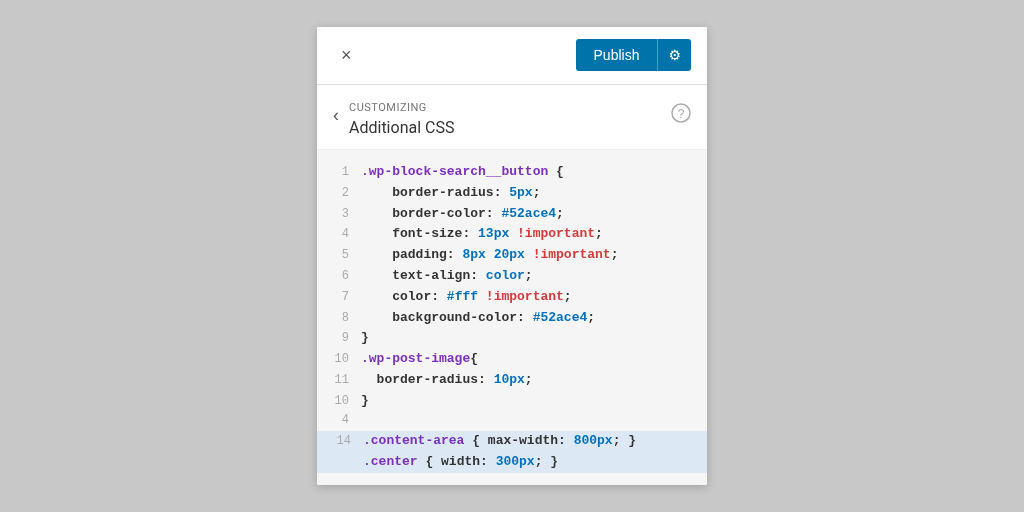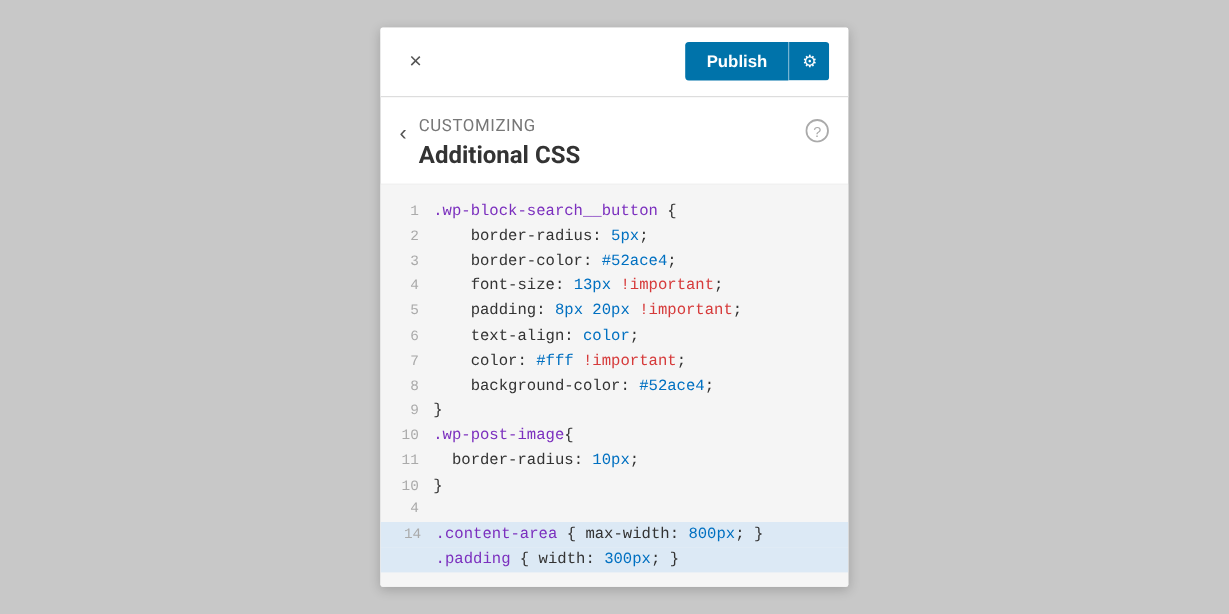--- a/index.html
+++ b/index.html
@@ -49,21 +49,21 @@
       align-items: center;
       gap: 0;
     }
 
     .publish-btn {
       background: #0073aa;
       color: #fff;
       border: none;
       padding: 8px 18px;
       font-size: 14px;
-      font-weight: 700;
+      font-weight: 400;
       cursor: pointer;
       border-radius: 3px 0 0 3px;
     }
 
     .settings-btn {
       background: #0073aa;
       color: #fff;
       border: none;
       border-left: 1px solid rgba(255,255,255,0.3);
       padding: 8px 10px;
@@ -90,30 +90,30 @@
       cursor: pointer;
       padding: 0 10px 0 0;
       margin-top: 4px;
     }
 
     .section-title-group {
       flex: 1;
     }
 
     .customizing-label {
-      font-size: 14px;
+      font-size: 11px;
       color: #777;
       text-transform: uppercase;
       letter-spacing: 0.5px;
       margin-bottom: 4px;
     }
 
     .section-title {
-      font-size: 20px;
-      font-weight: 700;
+      font-size: 16px;
+      font-weight: 400;
       color: #333;
     }
 
     .help-btn {
       background: none;
       border: none;
       font-size: 18px;
       color: #888;
       cursor: pointer;
       padding: 0;
@@ -149,20 +149,21 @@
       width: 24px;
       text-align: right;
       margin-right: 12px;
       flex-shrink: 0;
       user-select: none;
     }
 
     .code-content {
       flex: 1;
       white-space: pre;
+      font-weight: bold;
     }
 
     
     .c-selector { color: #7b2fbe; }
     .c-property { color: #333; }
     .c-value { color: #0070c1; }
     .c-important { color: #d63a3a; }
     .c-punctuation { color: #333; }
     .c-brace { color: #333; }
   </style>
@@ -245,16 +246,16 @@
       <div class="code-line">
         <span class="line-num">4</span>
         <span class="code-content"></span>
       </div>
       <div class="code-line highlighted">
         <span class="line-num">14</span>
         <span class="code-content"><span class="c-selector">.content-area </span><span class="c-brace">{ </span><span class="c-property">max-width</span><span class="c-punctuation">: </span><span class="c-value">800px</span><span class="c-punctuation">; }</span></span>
       </div>
       <div class="code-line highlighted">
         <span class="line-num"></span>
-        <span class="code-content"><span class="c-selector">.padding </span><span class="c-brace">{ </span><span class="c-property">width</span><span class="c-punctuation">: </span><span class="c-value">300px</span><span class="c-punctuation">; }</span></span>
+        <span class="code-content"><span class="c-selector">.center </span><span class="c-brace">{ </span><span class="c-property">width</span><span class="c-punctuation">: </span><span class="c-value">300px</span><span class="c-punctuation">; }</span></span>
       </div>
     </div>
 </div>
 
 </body></html>

